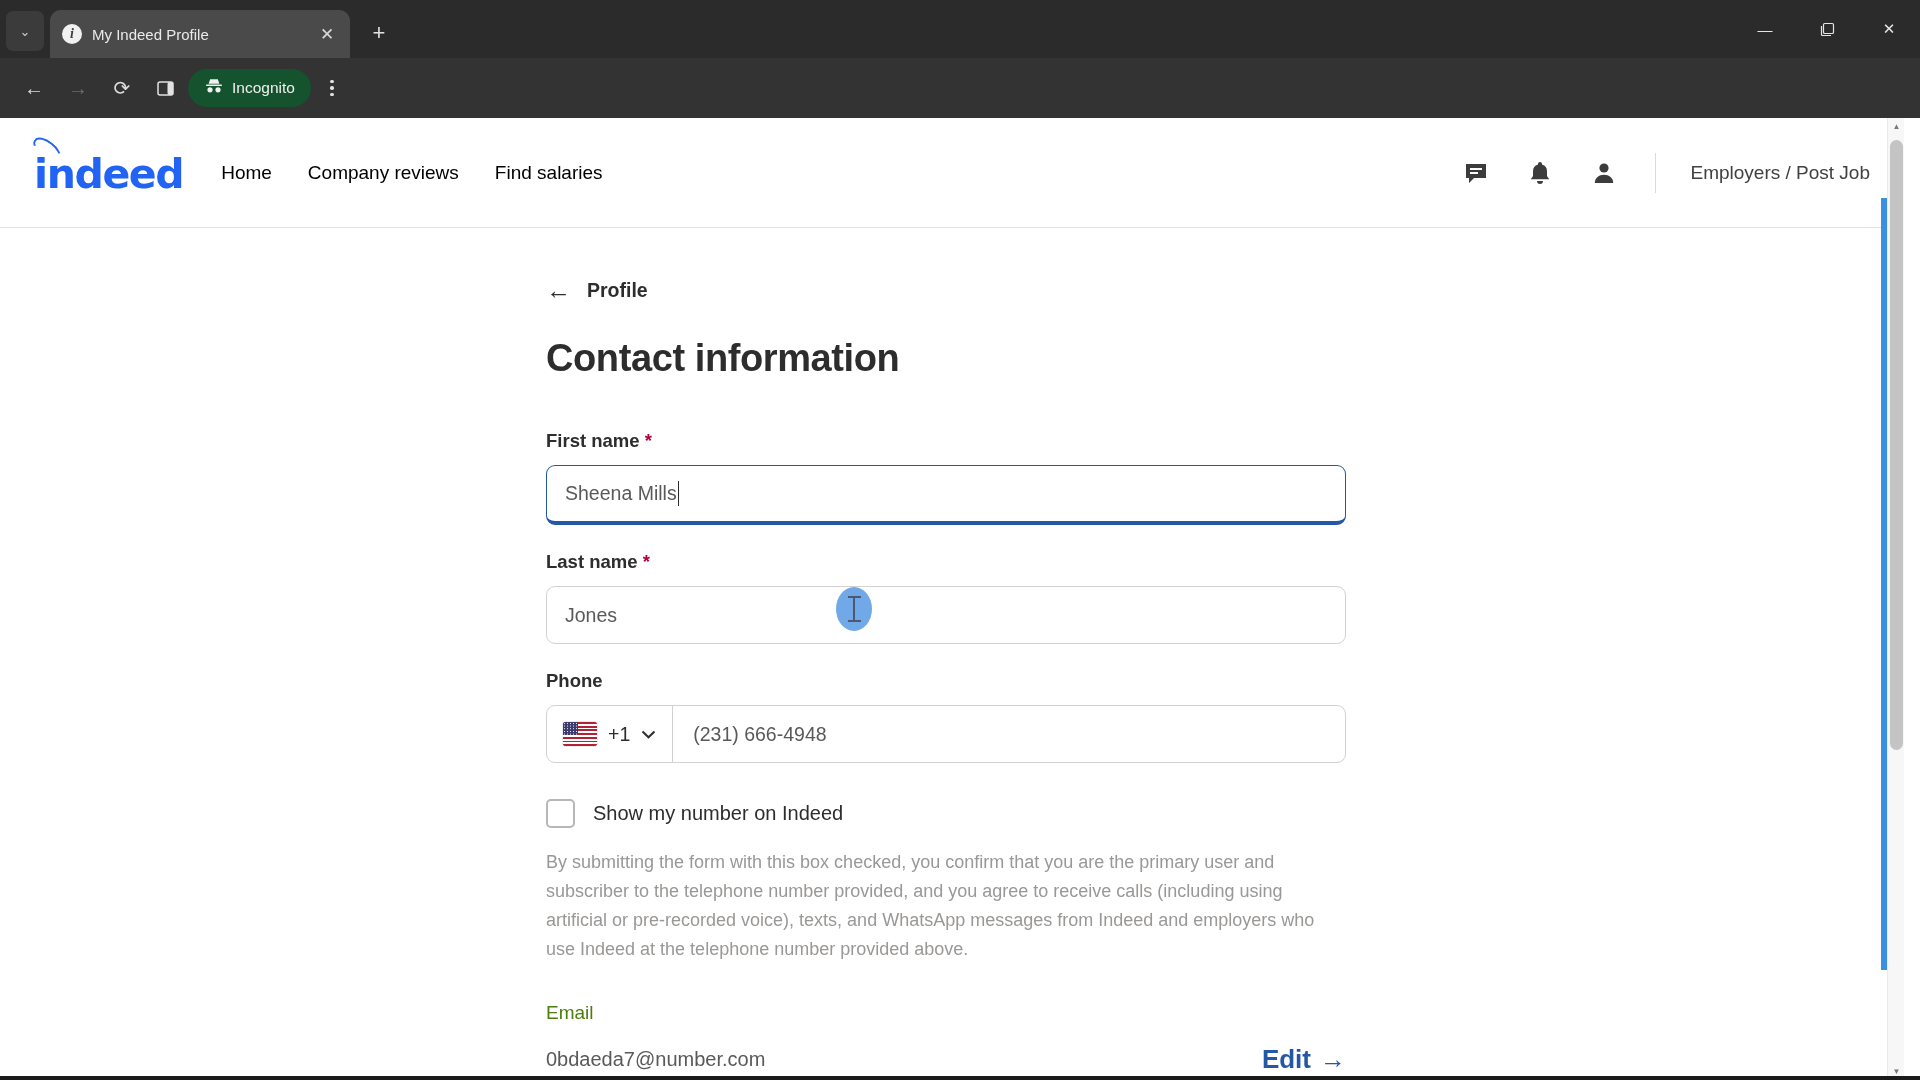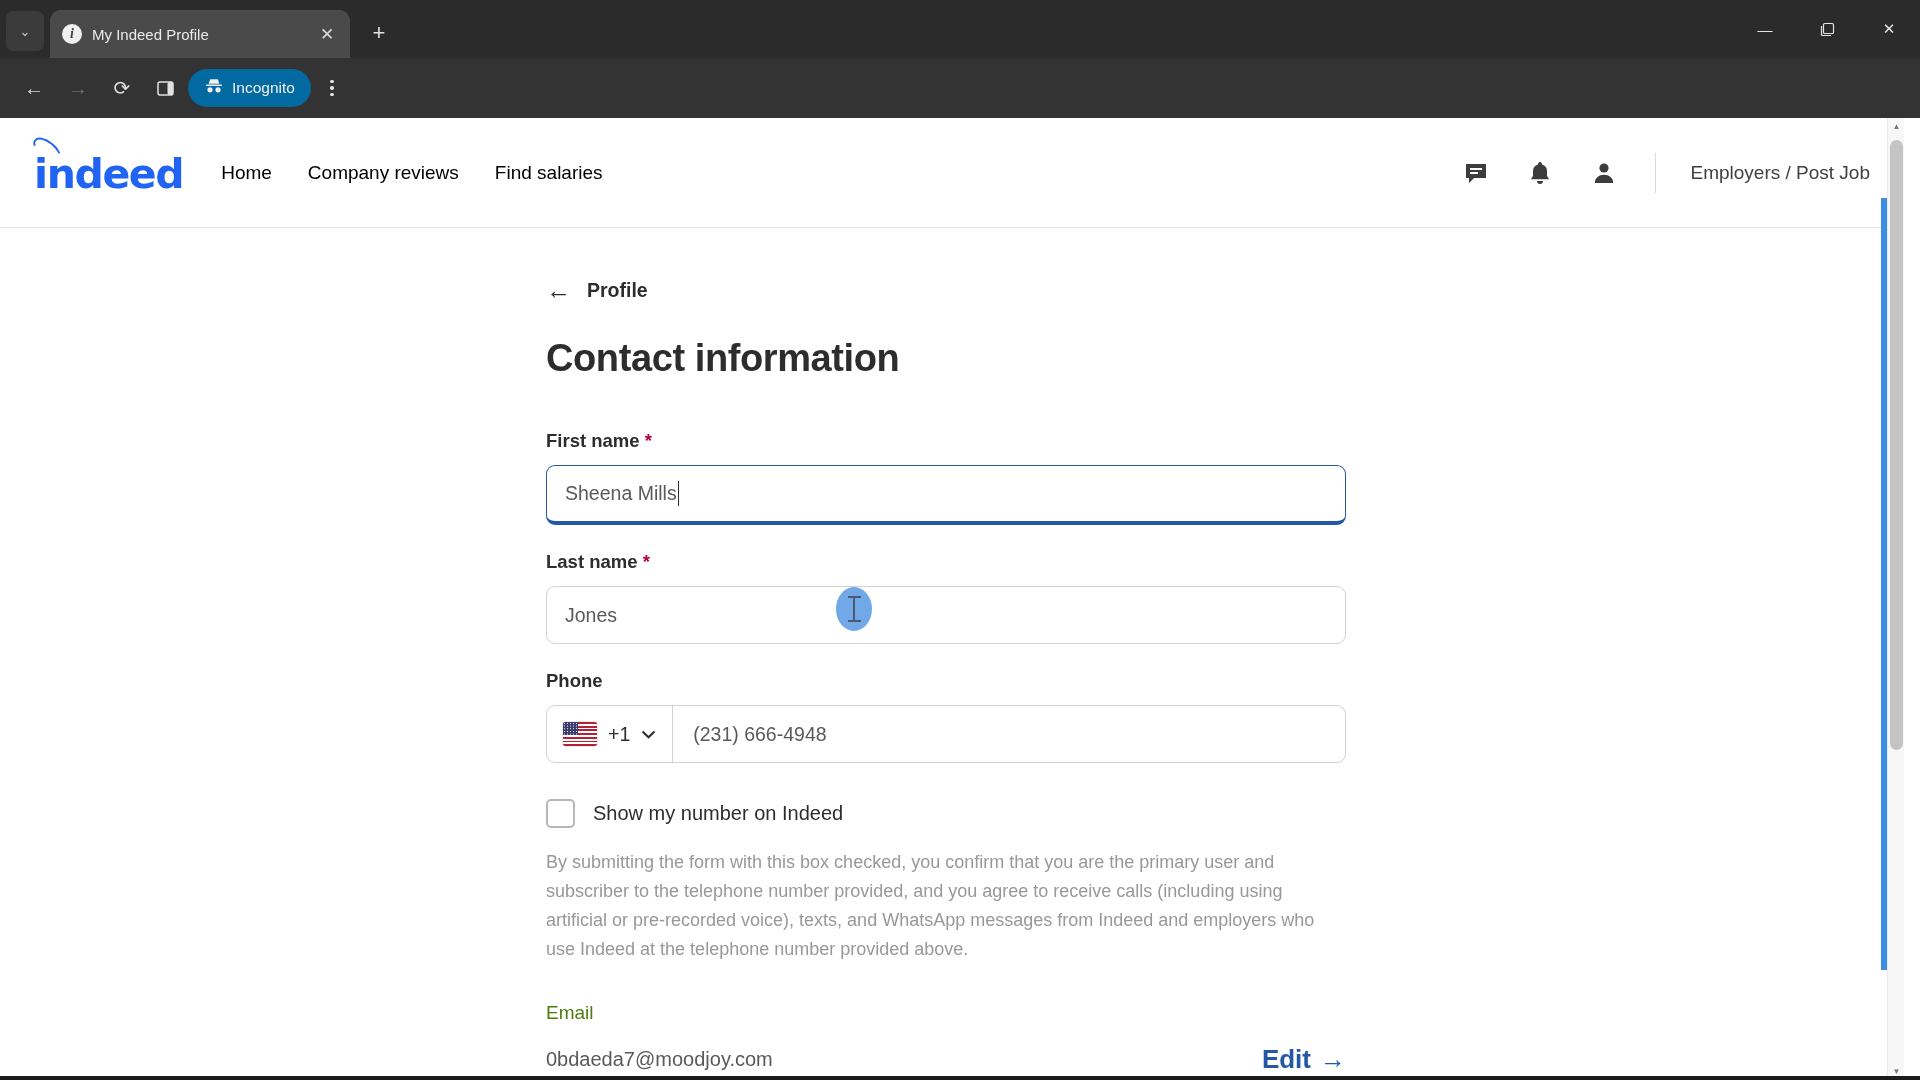--- a/index.html
+++ b/index.html
@@ -84,21 +84,21 @@
     flex: 0 0 auto;
   }
   .url { color: #e8e8e8; font-size: 16.5px; flex: 1 1 auto; white-space: nowrap; }
   .star { color: #e2e2e2; font-size: 17px; padding-right: 6px; }
   .tb-icon {
     width: 38px; height: 38px; display: flex;
     align-items: center; justify-content: center;
     color: #e2e2e2; border-radius: 50%; flex: 0 0 auto;
   }
   .incognito-pill {
-    height: 38px; background: #0369a1; border-radius: 19px;
+    height: 38px; background: #14532d; border-radius: 19px;
     display: flex; align-items: center; gap: 8px;
     padding: 0 16px; color: #f0f0f0; font-size: 15.5px; flex: 0 0 auto;
   }
   .menu-dots {
     width: 34px; height: 38px; display: flex; flex-direction: column;
     align-items: center; justify-content: center; gap: 3px; flex: 0 0 auto;
   }
   .menu-dots i { width: 3.5px; height: 3.5px; border-radius: 50%; background: #e2e2e2; display:block; }
 
   
@@ -433,21 +433,21 @@
           <div class="check-row">
             <span class="checkbox"></span>
             <span class="check-label">Show my number on Indeed</span>
           </div>
 
           <p class="disclaimer">By submitting the form with this box checked, you confirm that you are the primary user and subscriber to the telephone number provided, and you agree to receive calls (including using artificial or pre-recorded voice), texts, and WhatsApp messages from Indeed and employers who use Indeed at the telephone number provided above.</p>
 
           <div>
             <div class="email-label">Email</div>
             <div class="email-row">
-              <span class="email-val">0bdaeda7@moodjoy.com</span>
+              <span class="email-val">0bdaeda7@number.com</span>
               <a href="#" class="edit-link">
                 <span>Edit</span>
                 <span>→</span>
               </a>
             </div>
           </div>
 
         </div>
       </div>
 

